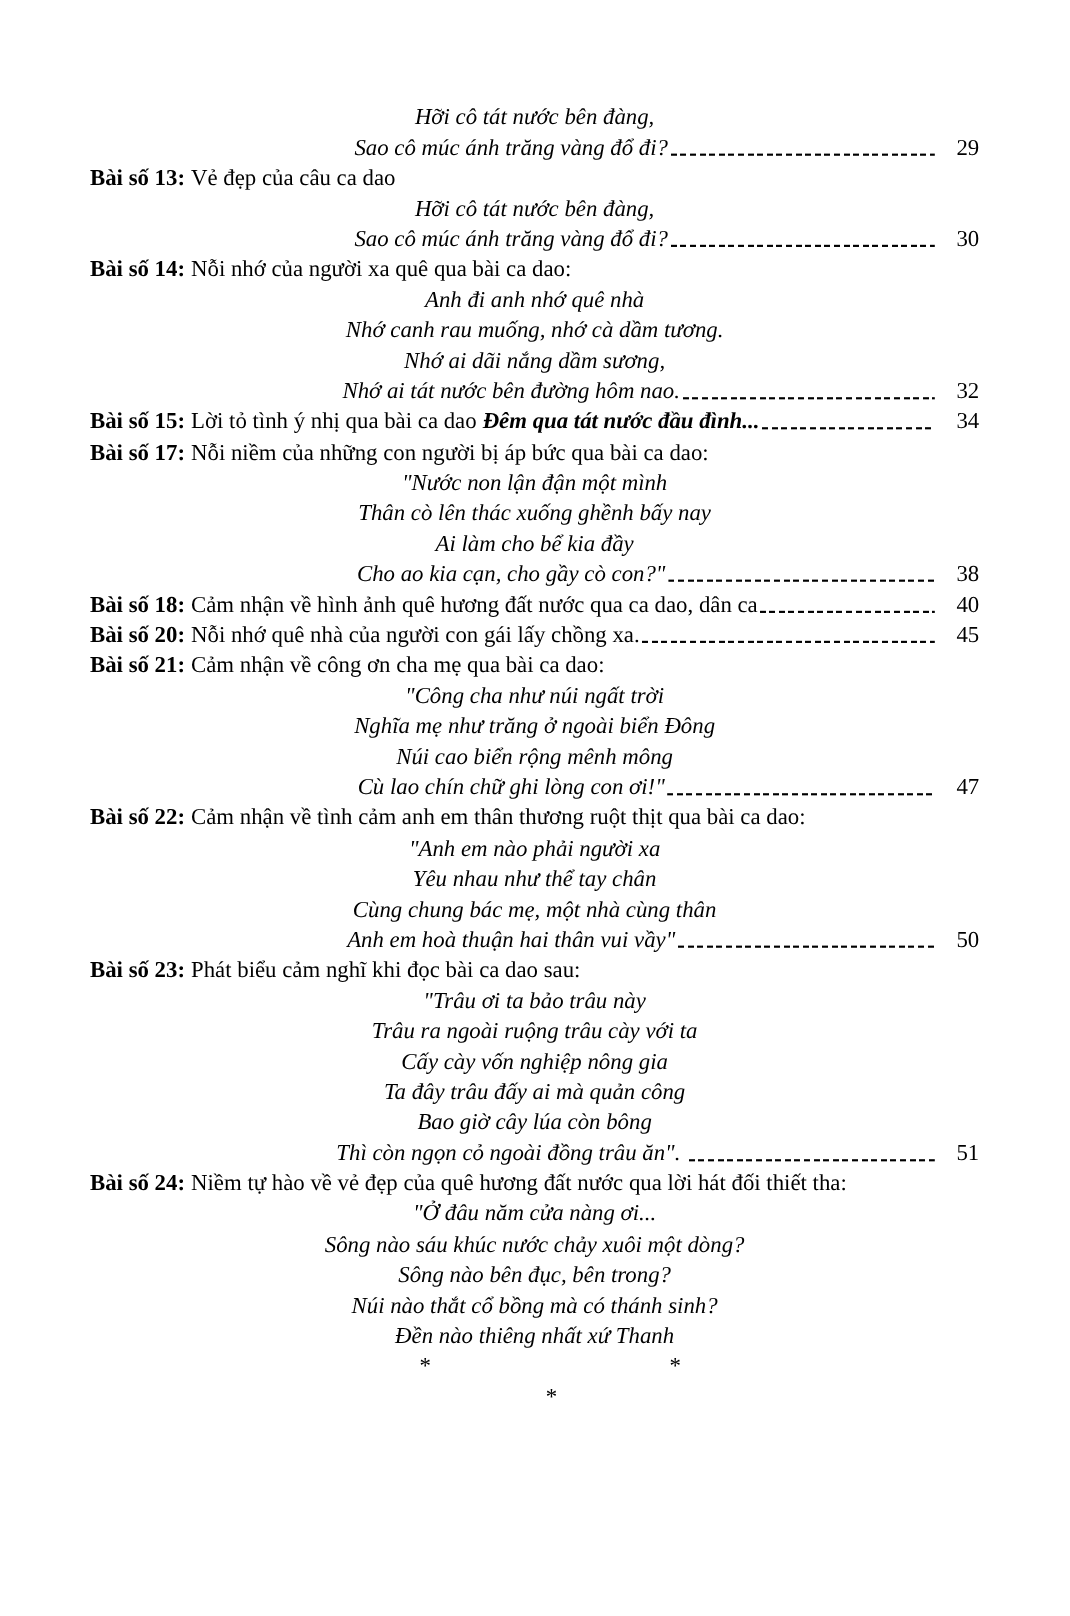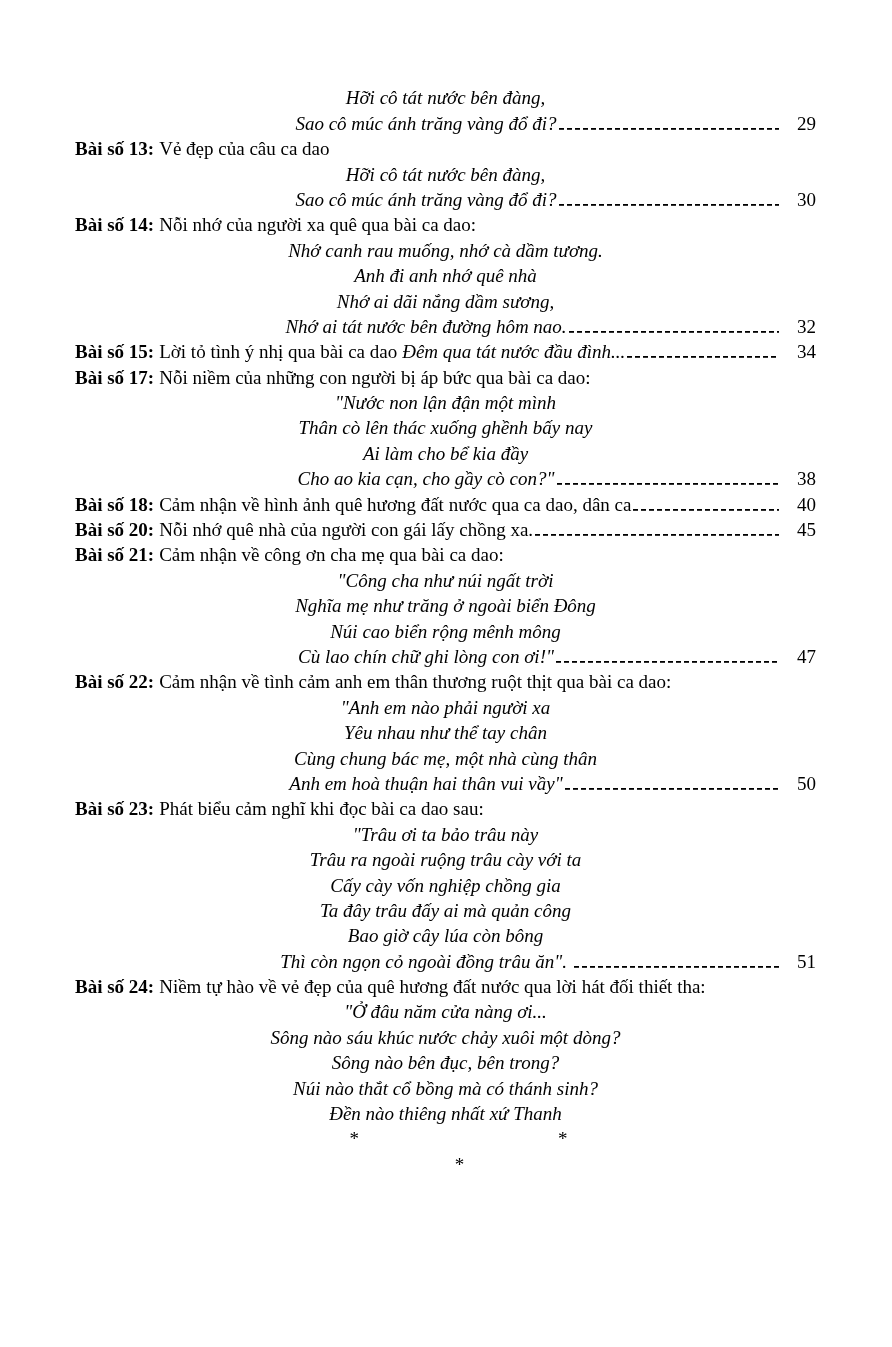--- a/index.html
+++ b/index.html
@@ -45,46 +45,46 @@
 <body>
 
 <div class="page">
   <div id="toc-lines">
       <div class="line center"><span class="verse-text">Hỡi cô tát nước bên đàng,</span></div>
       <div class="line"><span class="spacer"></span><span class="verse-text">Sao cô múc ánh trăng vàng đổ đi?</span><span class="leader"></span><span class="page-number">29</span></div>
       <div class="line"><span class="entry-label">Bài số 13:</span><span class="entry-text">Vẻ đẹp của câu ca dao</span></div>
       <div class="line center"><span class="verse-text">Hỡi cô tát nước bên đàng,</span></div>
       <div class="line"><span class="spacer"></span><span class="verse-text">Sao cô múc ánh trăng vàng đổ đi?</span><span class="leader"></span><span class="page-number">30</span></div>
       <div class="line"><span class="entry-label">Bài số 14:</span><span class="entry-text">Nỗi nhớ của người xa quê qua bài ca dao:</span></div>
+      <div class="line center"><span class="verse-text">Anh đi anh nhớ quê nhà</span></div>
       <div class="line center"><span class="verse-text">Nhớ canh rau muống, nhớ cà dầm tương.</span></div>
-      <div class="line center"><span class="verse-text">Anh đi anh nhớ quê nhà</span></div>
       <div class="line center"><span class="verse-text">Nhớ ai dãi nắng dầm sương,</span></div>
       <div class="line"><span class="spacer"></span><span class="verse-text">Nhớ ai tát nước bên đường hôm nao.</span><span class="leader"></span><span class="page-number">32</span></div>
-      <div class="line"><span class="entry-label">Bài số 15:</span><span class="entry-text">Lời tỏ tình ý nhị qua bài ca dao</span><span class="entry-italic" style="margin-left: 5px;">Đêm qua tát nước đầu đình...</span><span class="leader"></span><span class="page-number">34</span></div>
+      <div class="line"><span class="entry-label">Bài số 15:</span><span class="entry-text">Lời tỏ tình ý nhị qua bài ca dao</span><span class="entry-italic" style="margin-left: 5px; font-weight: bold;">Đêm qua tát nước đầu đình...</span><span class="leader"></span><span class="page-number">34</span></div>
       <div class="line"><span class="entry-label">Bài số 17:</span><span class="entry-text">Nỗi niềm của những con người bị áp bức qua bài ca dao:</span></div>
       <div class="line center"><span class="verse-text">"Nước non lận đận một mình</span></div>
       <div class="line center"><span class="verse-text">Thân cò lên thác xuống ghềnh bấy nay</span></div>
       <div class="line center"><span class="verse-text">Ai làm cho bể kia đầy</span></div>
       <div class="line"><span class="spacer"></span><span class="verse-text">Cho ao kia cạn, cho gầy cò con?"</span><span class="leader"></span><span class="page-number">38</span></div>
       <div class="line"><span class="entry-label">Bài số 18:</span><span class="entry-text">Cảm nhận về hình ảnh quê hương đất nước qua ca dao, dân ca</span><span class="leader"></span><span class="page-number">40</span></div>
       <div class="line"><span class="entry-label">Bài số 20:</span><span class="entry-text">Nỗi nhớ quê nhà của người con gái lấy chồng xa.</span><span class="leader"></span><span class="page-number">45</span></div>
       <div class="line"><span class="entry-label">Bài số 21:</span><span class="entry-text">Cảm nhận về công ơn cha mẹ qua bài ca dao:</span></div>
       <div class="line center"><span class="verse-text">"Công cha như núi ngất trời</span></div>
       <div class="line center"><span class="verse-text">Nghĩa mẹ như trăng ở ngoài biển Đông</span></div>
       <div class="line center"><span class="verse-text">Núi cao biển rộng mênh mông</span></div>
       <div class="line"><span class="spacer"></span><span class="verse-text">Cù lao chín chữ ghi lòng con ơi!"</span><span class="leader"></span><span class="page-number">47</span></div>
       <div class="line"><span class="entry-label">Bài số 22:</span><span class="entry-text">Cảm nhận về tình cảm anh em thân thương ruột thịt qua bài ca dao:</span></div>
       <div class="line center"><span class="verse-text">"Anh em nào phải người xa</span></div>
       <div class="line center"><span class="verse-text">Yêu nhau như thể tay chân</span></div>
       <div class="line center"><span class="verse-text">Cùng chung bác mẹ, một nhà cùng thân</span></div>
       <div class="line"><span class="spacer"></span><span class="verse-text">Anh em hoà thuận hai thân vui vầy"</span><span class="leader"></span><span class="page-number">50</span></div>
       <div class="line"><span class="entry-label">Bài số 23:</span><span class="entry-text">Phát biểu cảm nghĩ khi đọc bài ca dao sau:</span></div>
       <div class="line center"><span class="verse-text">"Trâu ơi ta bảo trâu này</span></div>
       <div class="line center"><span class="verse-text">Trâu ra ngoài ruộng trâu cày với ta</span></div>
-      <div class="line center"><span class="verse-text">Cấy cày vốn nghiệp chồng gia</span></div>
+      <div class="line center"><span class="verse-text">Cấy cày vốn nghiệp nông gia</span></div>
       <div class="line center"><span class="verse-text">Ta đây trâu đấy ai mà quản công</span></div>
       <div class="line center"><span class="verse-text">Bao giờ cây lúa còn bông</span></div>
       <div class="line"><span class="spacer"></span><span class="verse-text">Thì còn ngọn cỏ ngoài đồng trâu ăn". </span><span class="leader"></span><span class="page-number">51</span></div>
       <div class="line"><span class="entry-label">Bài số 24:</span><span class="entry-text">Niềm tự hào về vẻ đẹp của quê hương đất nước qua lời hát đối thiết tha:</span></div>
       <div class="line center"><span class="verse-text">"Ở đâu năm cửa nàng ơi...</span></div>
       <div class="line center"><span class="verse-text">Sông nào sáu khúc nước chảy xuôi một dòng?</span></div>
       <div class="line center"><span class="verse-text">Sông nào bên đục, bên trong?</span></div>
       <div class="line center"><span class="verse-text">Núi nào thắt cổ bồng mà có thánh sinh?</span></div>
       <div class="line center"><span class="verse-text">Đền nào thiêng nhất xứ Thanh</span></div>
       <div class="line stars-line"><span>*</span><span>*</span></div>

